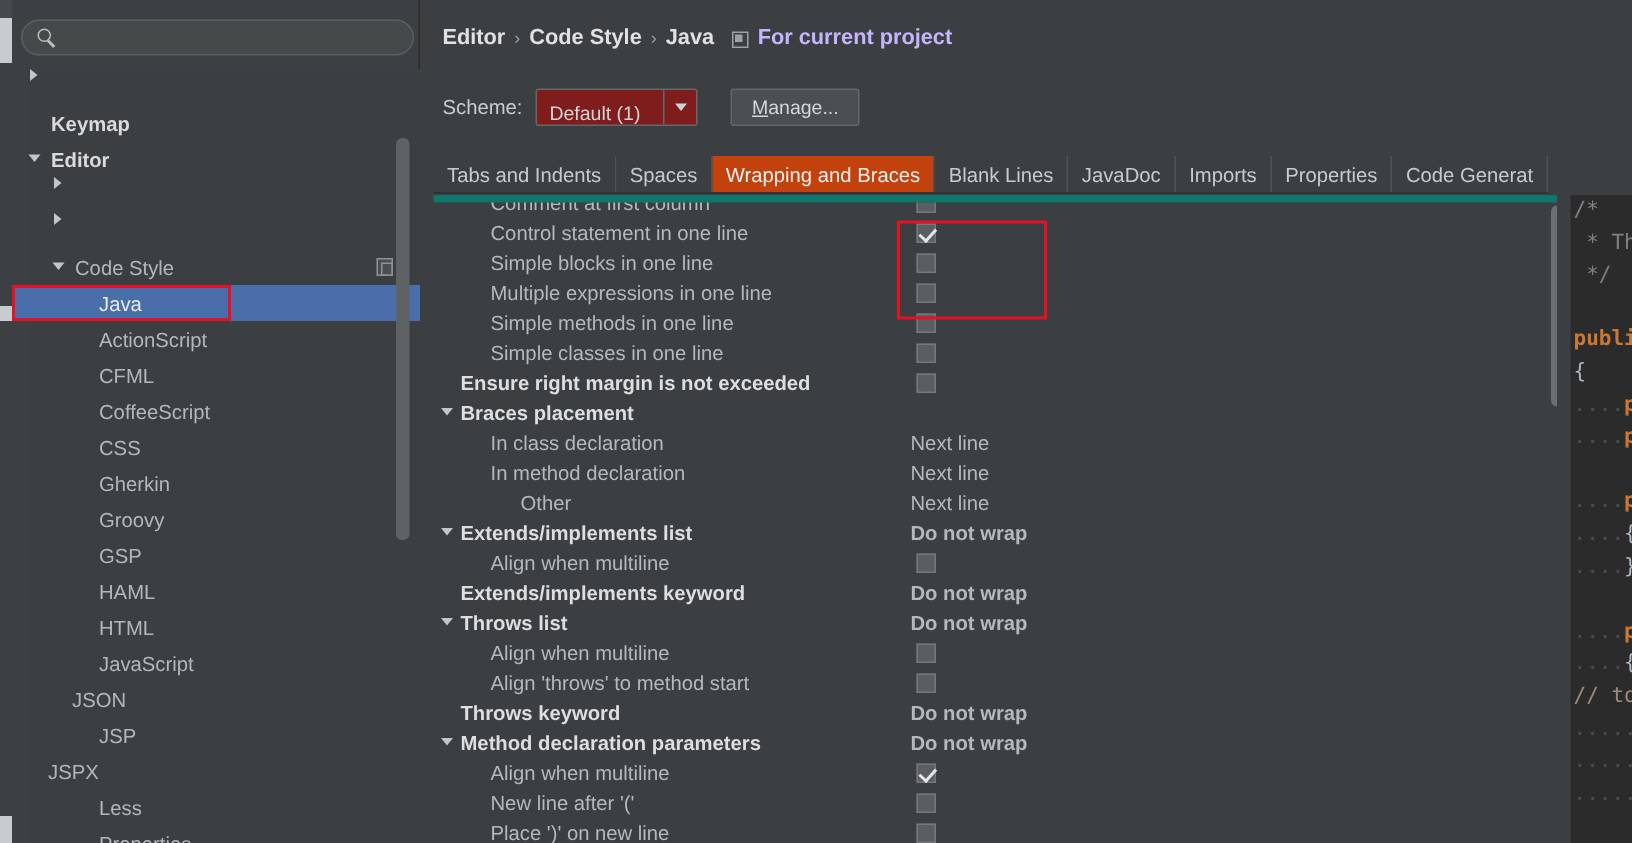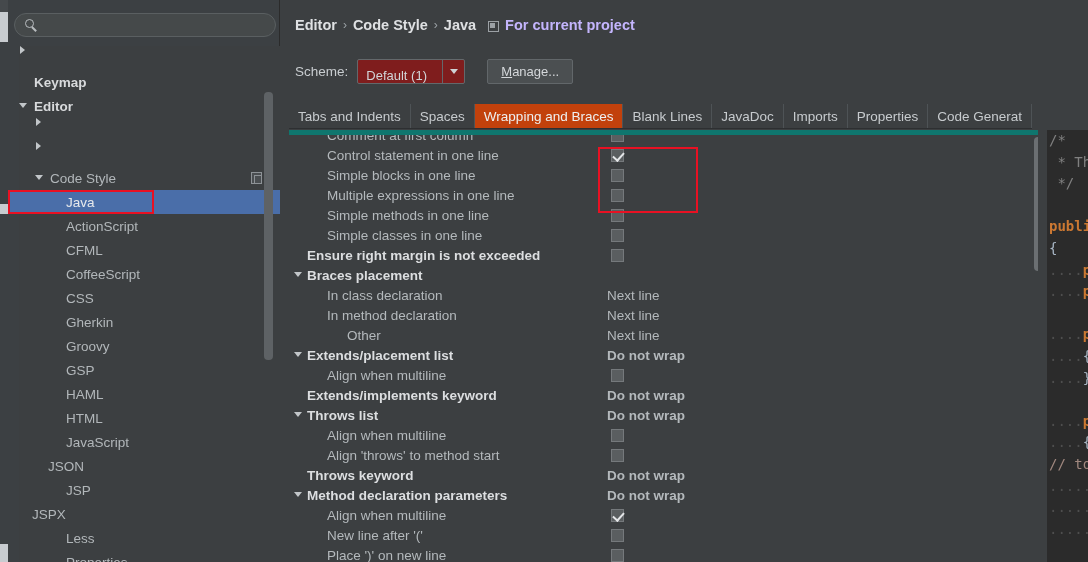--- a/index.html
+++ b/index.html
@@ -395,21 +395,21 @@
           <div class="set-row">
             <span class="set-name" style="left: 38px;">In method declaration</span>
             <span class="set-val">Next line</span>
           </div>
           <div class="set-row">
             <span class="set-name" style="left: 38px; margin-left: 20px;">Other</span>
             <span class="set-val">Next line</span>
           </div>
           <div class="set-row group">
             <span class="set-arrow"></span>
-            <span class="set-name" style="left: 18px;">Extends/placement list</span>
+            <span class="set-name" style="left: 18px;">Extends/implements list</span>
             <span class="set-val">Do not wrap</span>
           </div>
           <div class="set-row">
             <span class="set-name" style="left: 38px;">Align when multiline</span>
             <span class="cbx"></span>
           </div>
           <div class="set-row group">
             <span class="set-name" style="left: 18px;">Extends/implements keyword</span>
             <span class="set-val">Do not wrap</span>
           </div>

